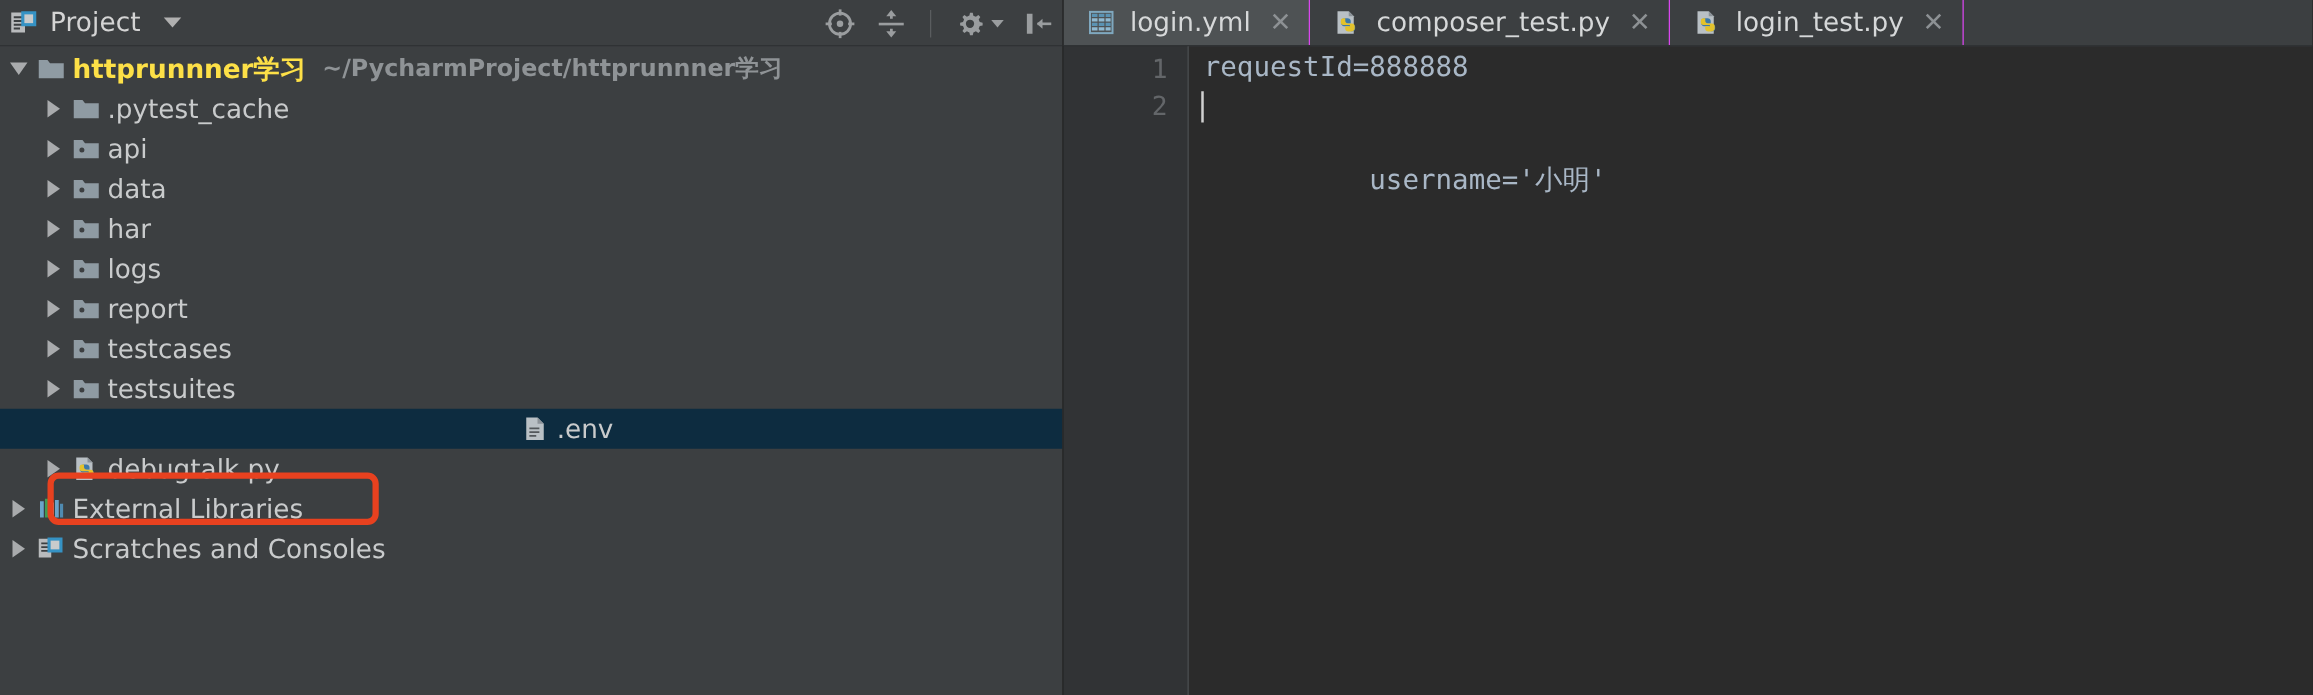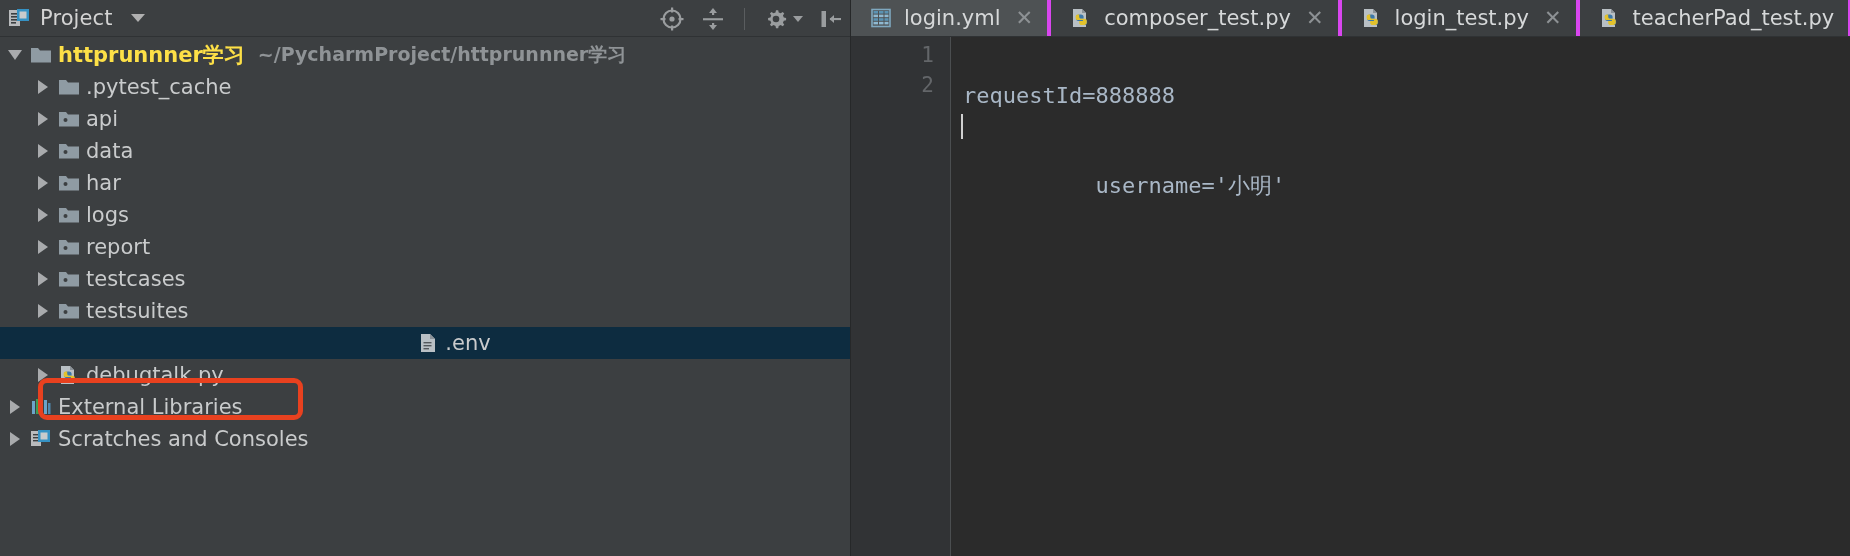--- a/index.html
+++ b/index.html
@@ -105,41 +105,41 @@
   #tabbar {
     height: 37px;
     background: #3c3f41;
     display: flex; align-items: stretch;
     border-bottom: 1px solid #2f3234;
     overflow: hidden;
   }
   .tab {
     display: flex; align-items: center; gap: 11px;
     padding: 0 14px 0 18px;
-    border-right: 4px solid #d946ef;
+    border-right: 1px solid #d946ef;
     position: relative;
   }
   .tab.active { background: #4e5254; }
   .tab-name { color: #d6d8d9; font-size: 21px; white-space: nowrap; }
   .tab-close { color: #8d9194; font-size: 21px; line-height: 1; margin-left: 4px; }
 
   #editor-body { display: flex; height: 519px; }
   #gutter {
     width: 100px; flex: 0 0 100px;
     background: #313335;
     border-right: 1px solid #4b4e50;
     padding-top: 3px;
   }
   .lineno {
     height: 30px; line-height: 30px;
     text-align: right; padding-right: 16px;
     color: #636669; font-size: 21px;
     font-family: "DejaVu Sans Mono", monospace;
   }
-  #code { flex: 1 1 auto; padding-top: 3px; position: relative; margin-top: 41px; }
+  #code { flex: 1 1 auto; padding-top: 3px; position: relative; }
   .codeline {
     height: 30px; line-height: 30px;
     color: #a9b7c6; font-size: 22px;
     font-family: "DejaVu Sans Mono", monospace;
     padding-left: 12px;
     white-space: pre;
     position: relative;
   }
   .caret {
     position: absolute; left: 10px; top: 3px;
@@ -443,32 +443,20 @@
             <path d="M4 3 h9 l4 4 v14 h-13 z" fill="#b9c0c5"></path>
             <path d="M13 3 l4 4 h-4 z" fill="#8b9298"></path>
             <path d="M11 8.5 c3.2 0 3.6 1.2 3.6 2.6 v1.6 h-3.7 v.9 h5.1 c1.5 0 2.2 .9 2.2 2.6 c0 1.9 -.7 2.8 -2.2 2.8 h-1.4 v-1.8 c0-1.4 -.8-2.3 -2.3-2.3 h-3.1 c-1.3 0 -2.2-.9 -2.2-2.3 v-1.5 c0-1.4 .8-2.6 4-2.6 z" fill="#3c78a8"></path>
             <path d="M13.2 19.7 c-3.2 0 -3.6-1.2 -3.6-2.6 v-1.6 h3.7 v-.9 h-5.1 c-1.5 0 -2.2-.9 -2.2-2.6 c0-1.9 .7-2.8 2.2-2.8 h1.4 v1.8 c0 1.4 .8 2.3 2.3 2.3 h3.1 c1.3 0 2.2 .9 2.2 2.3 v1.5 c0 1.4 -.8 2.6 -4 2.6 z" fill="#e3c22c" transform="translate(0.6,-0.6)"></path>
           </svg>
         </span>
         <span class="tab-name">login_test.py</span>
         <span class="tab-close">✕</span>
       </div>
 
-      <div class="tab noclose">
-        <span class="tool-ico">
-          <svg width="24" height="24" viewBox="0 0 24 24">
-            <path d="M4 3 h9 l4 4 v14 h-13 z" fill="#b9c0c5"></path>
-            <path d="M13 3 l4 4 h-4 z" fill="#8b9298"></path>
-            <path d="M11 8.5 c3.2 0 3.6 1.2 3.6 2.6 v1.6 h-3.7 v.9 h5.1 c1.5 0 2.2 .9 2.2 2.6 c0 1.9 -.7 2.8 -2.2 2.8 h-1.4 v-1.8 c0-1.4 -.8-2.3 -2.3-2.3 h-3.1 c-1.3 0 -2.2-.9 -2.2-2.3 v-1.5 c0-1.4 .8-2.6 4-2.6 z" fill="#3c78a8"></path>
-            <path d="M13.2 19.7 c-3.2 0 -3.6-1.2 -3.6-2.6 v-1.6 h3.7 v-.9 h-5.1 c-1.5 0 -2.2-.9 -2.2-2.6 c0-1.9 .7-2.8 2.2-2.8 h1.4 v1.8 c0 1.4 .8 2.3 2.3 2.3 h3.1 c1.3 0 2.2 .9 2.2 2.3 v1.5 c0 1.4 -.8 2.6 -4 2.6 z" fill="#e3c22c" transform="translate(0.6,-0.6)"></path>
-          </svg>
-        </span>
-        <span class="tab-name">teacherPad_test.py</span>
-
-      </div>
 
     </div>
 
     <div id="editor-body">
       <div id="gutter">
         <div class="lineno">1</div>
         <div class="lineno">2</div>
       </div>
       <div id="code">
         <div class="codeline">requestId=888888</div>

